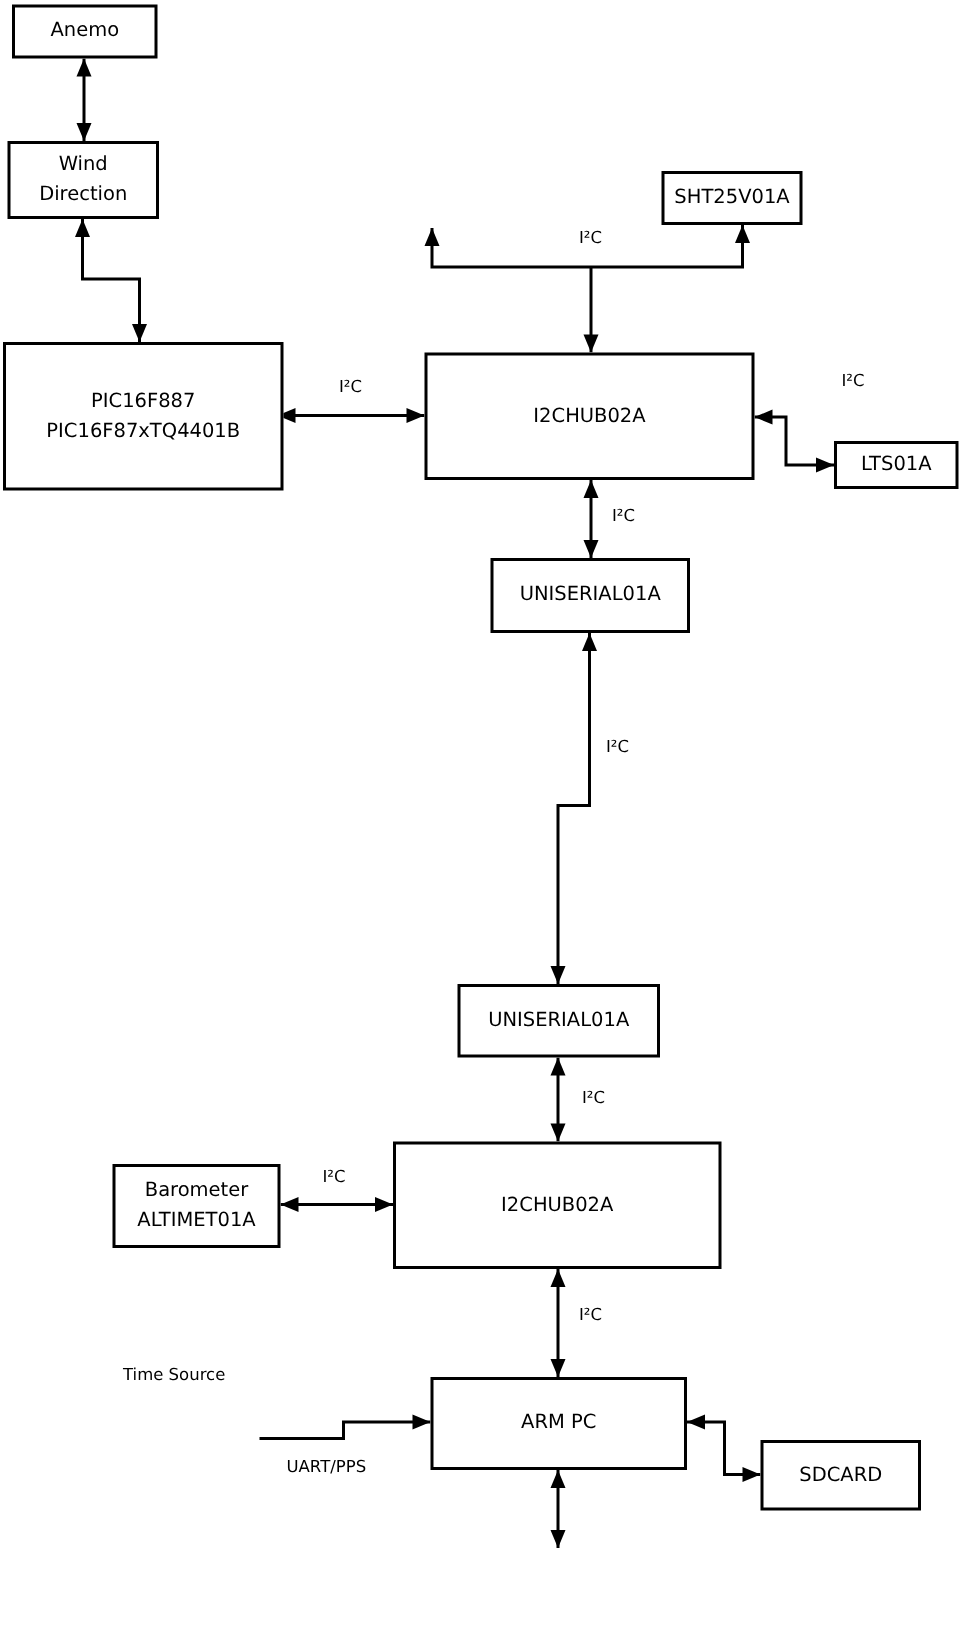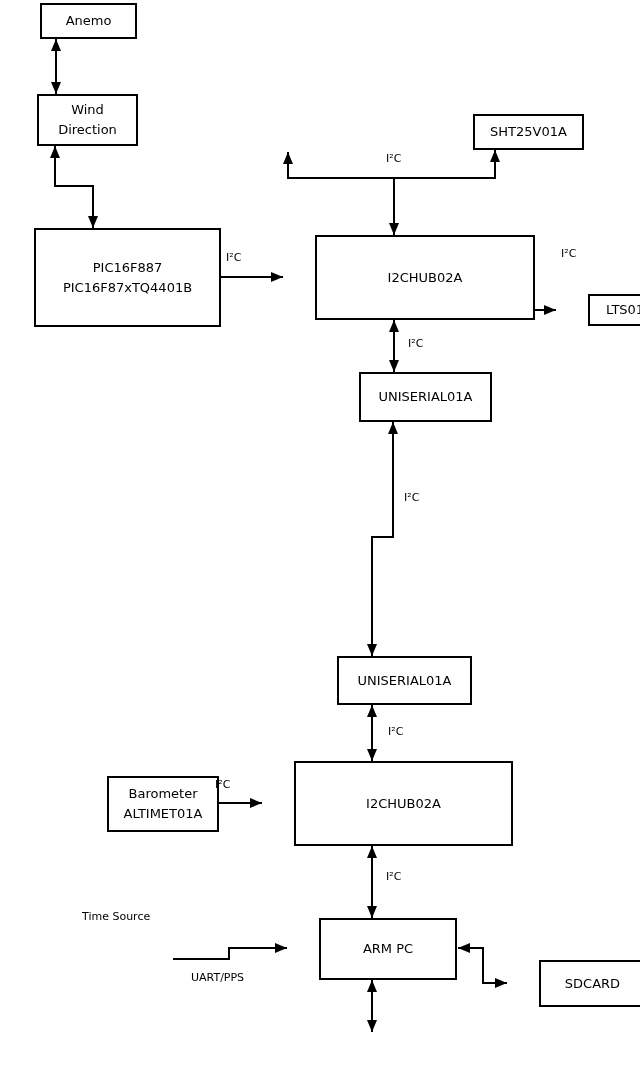--- a/index.html
+++ b/index.html
@@ -30,21 +30,20 @@
     position: absolute;
     box-sizing: border-box;
     border: 2px solid #000000;
     background: #ffffff;
     display: flex;
     align-items: center;
     justify-content: center;
     text-align: center;
     font-size: 13px;
     line-height: 20px;
-    margin-left: 32px;
   }
   .node span { white-space: pre-line; }
   .lbl {
     position: absolute;
     font-size: 11px;
     line-height: 15px;
     white-space: nowrap;
   }
 </style>
 </head>
@@ -142,21 +141,21 @@
     <span>Wind
 Direction</span>
   </div>
 
   <div class="node" style="left:2px;top:228px;width:187px;height:99px">
     <span>PIC16F887
 PIC16F87xTQ4401B</span>
   </div>
 
 
-  <div class="node" style="left:441px;top:114px;width:111px;height:36px">
+  <div class="node" style="left:441px;top:114px;width:94px;height:36px">
     <span>SHT25V01A</span>
   </div>
 
   <div class="node" style="left:283px;top:235px;width:220px;height:85px">
     <span>I2CHUB02A</span>
   </div>
 
   <div class="node" style="left:556px;top:294px;width:83px;height:32px">
     <span>LTS01A</span>
   </div>
@@ -171,21 +170,21 @@
 
   <div class="node" style="left:262px;top:761px;width:219px;height:85px">
     <span>I2CHUB02A</span>
   </div>
 
   <div class="node" style="left:75px;top:776px;width:112px;height:56px">
     <span>Barometer
 ALTIMET01A</span>
   </div>
 
-  <div class="node" style="left:287px;top:918px;width:138px;height:62px">
+  <div class="node" style="left:287px;top:918px;width:171px;height:62px">
     <span>ARM PC</span>
   </div>
 
 
   <div class="node" style="left:507px;top:960px;width:107px;height:47px">
     <span>SDCARD</span>
   </div>
 
 
   <div class="lbl" style="left:386px;top:151px">I²C</div>

